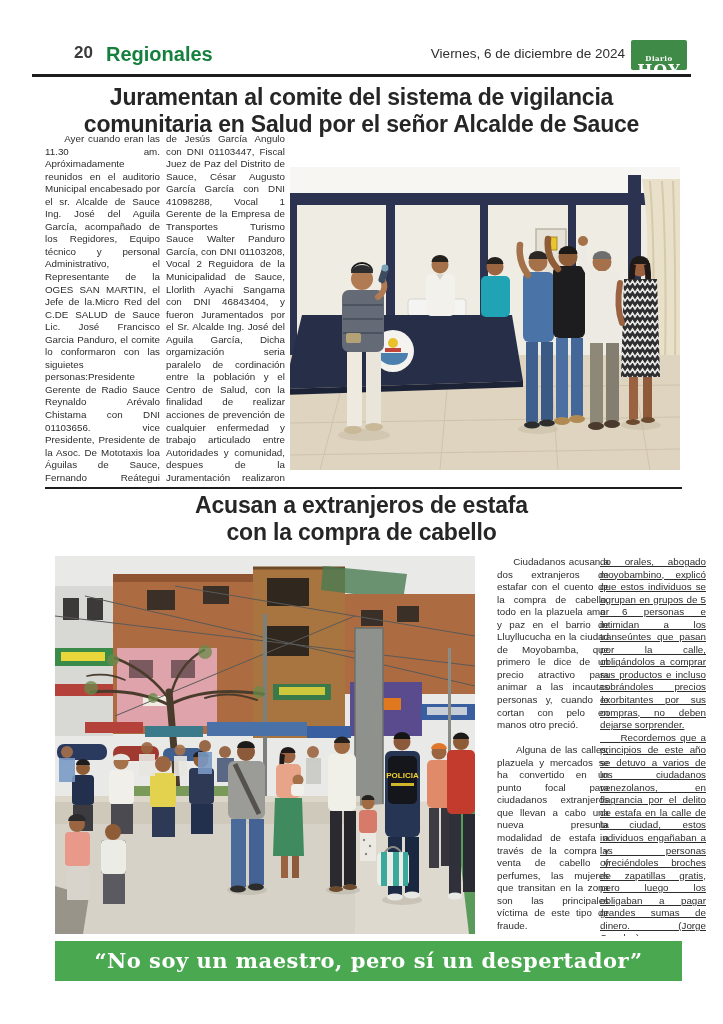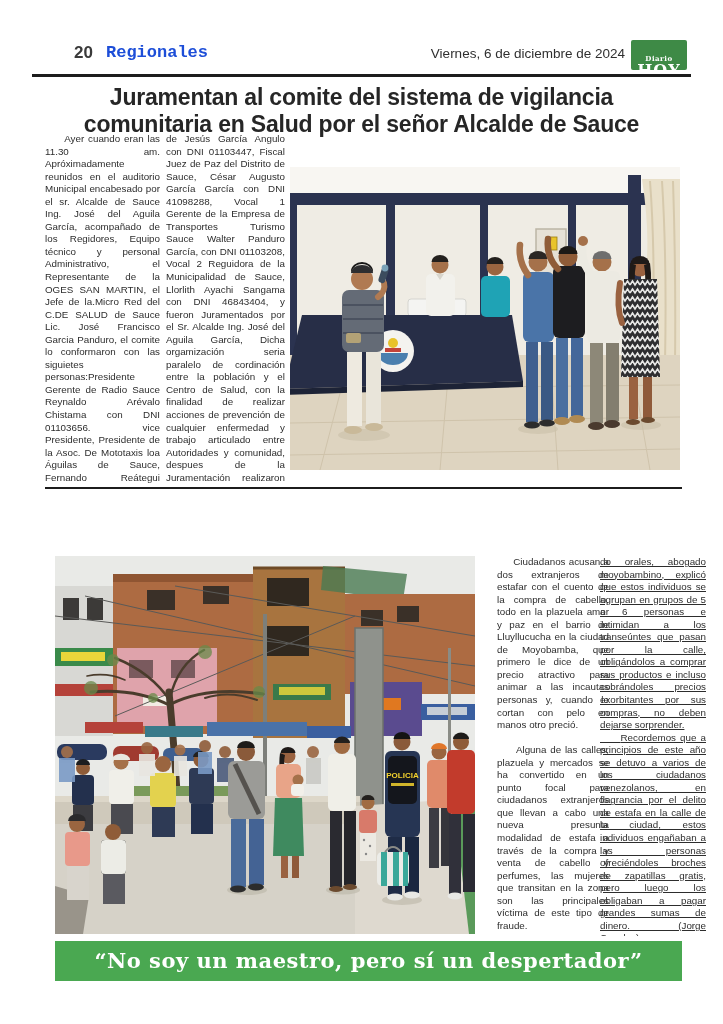--- a/index.html
+++ b/index.html
@@ -4,21 +4,21 @@
 <style>
   * { margin:0; padding:0; box-sizing:border-box; }
   html,body { background:#ffffff; }
   .page {
     position:relative; width:723px; height:1024px; background:#ffffff;
     font-family:"Liberation Sans", sans-serif; color:#2e2e2e; overflow:hidden;
   }
   
   .masthead { position:absolute; left:32px; top:40px; width:659px; height:34px; }
   .page-number { position:absolute; left:42px; top:3px; font-size:17px; font-weight:bold; color:#3a3a3a; }
-  .section-title { position:absolute; left:74px; top:3px; font-size:17px; font-weight:bold; color:#1d4ed8;font-family:Liberation Mono, monospace; }
+  .section-title { position:absolute; left:74px; top:3px; font-size:20px; font-weight:bold; color:#15803d; }
   .date-line { position:absolute; right:66px; top:6px; font-size:13.5px; color:#2f2f2f; }
   .logo { position:absolute; right:4px; top:0; width:56px; height:30px; background:#3e8a46; border-radius:2px;
           display:flex; flex-direction:column; align-items:center; justify-content:center; }
   .logo .logo-top { font-size:7px; font-weight:bold; color:#ffffff; font-family:"DejaVu Serif", serif; line-height:8px; letter-spacing:.5px;margin-top:24px; }
   .logo .logo-main { font-size:16px; font-weight:bold; color:#ffffff; font-family:"DejaVu Serif", serif; line-height:16px; letter-spacing:1px; }
   .rule { position:absolute; background:#1c1c1c; }
   .rule-header { left:32px; top:74px; width:659px; height:3px; }
   .rule-mid { left:45px; top:487px; width:637px; height:2px; }
   
   .headline { position:absolute; left:0; width:723px; text-align:center; font-weight:bold; color:#262626;
@@ -188,20 +188,24 @@
         <path d="M330,116 q-4,24 2,40" stroke="#9a6240" stroke-width="6" fill="none" stroke-linecap="round"></path>
         <rect x="339" y="210" width="9" height="42" fill="#9a6240"></rect>
         <rect x="353" y="210" width="9" height="42" fill="#8f5a3a"></rect>
         <ellipse cx="343" cy="255" rx="7" ry="3" fill="#6b4a2e"></ellipse>
         <ellipse cx="358" cy="253" rx="7" ry="3" fill="#6b4a2e"></ellipse>
       </g>
     </svg>
   </div>
 
   <div class="rule rule-mid"></div>
+  <div class="headline headline-2">
+    <div>Acusan a extranjeros de estafa</div>
+    <div>con la compra de cabello</div>
+  </div>
 
   <div class="photo photo-2">
     <svg viewBox="0 0 420 378" width="420" height="378">
       <rect width="420" height="378" fill="#e9eae7"></rect>
       <path d="M330,120 q40,-22 90,-14 l0,20 -90,4 z" fill="#9fae90"></path>
       <g>
         <rect x="0" y="30" width="58" height="150" fill="#d8d8d4"></rect>
         <rect x="8" y="42" width="16" height="22" fill="#3c3a38"></rect>
         <rect x="32" y="42" width="16" height="22" fill="#3c3a38"></rect>
         <rect x="0" y="92" width="58" height="18" fill="#3a8a4a"></rect>

